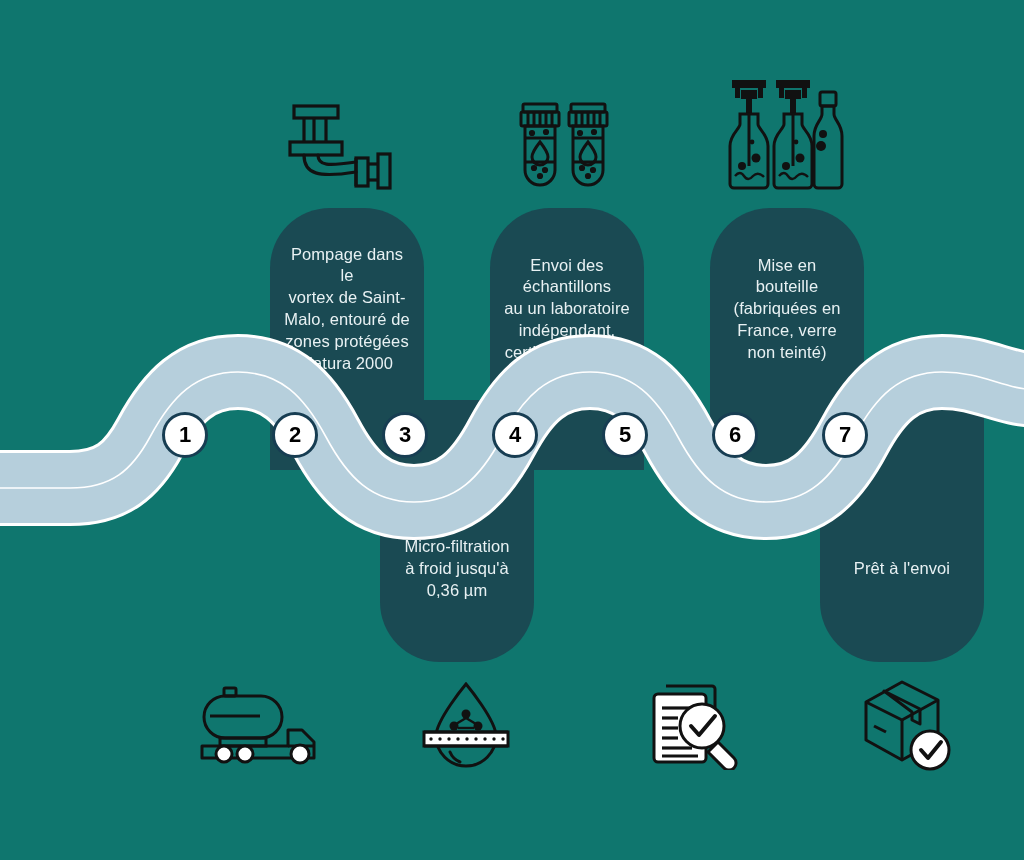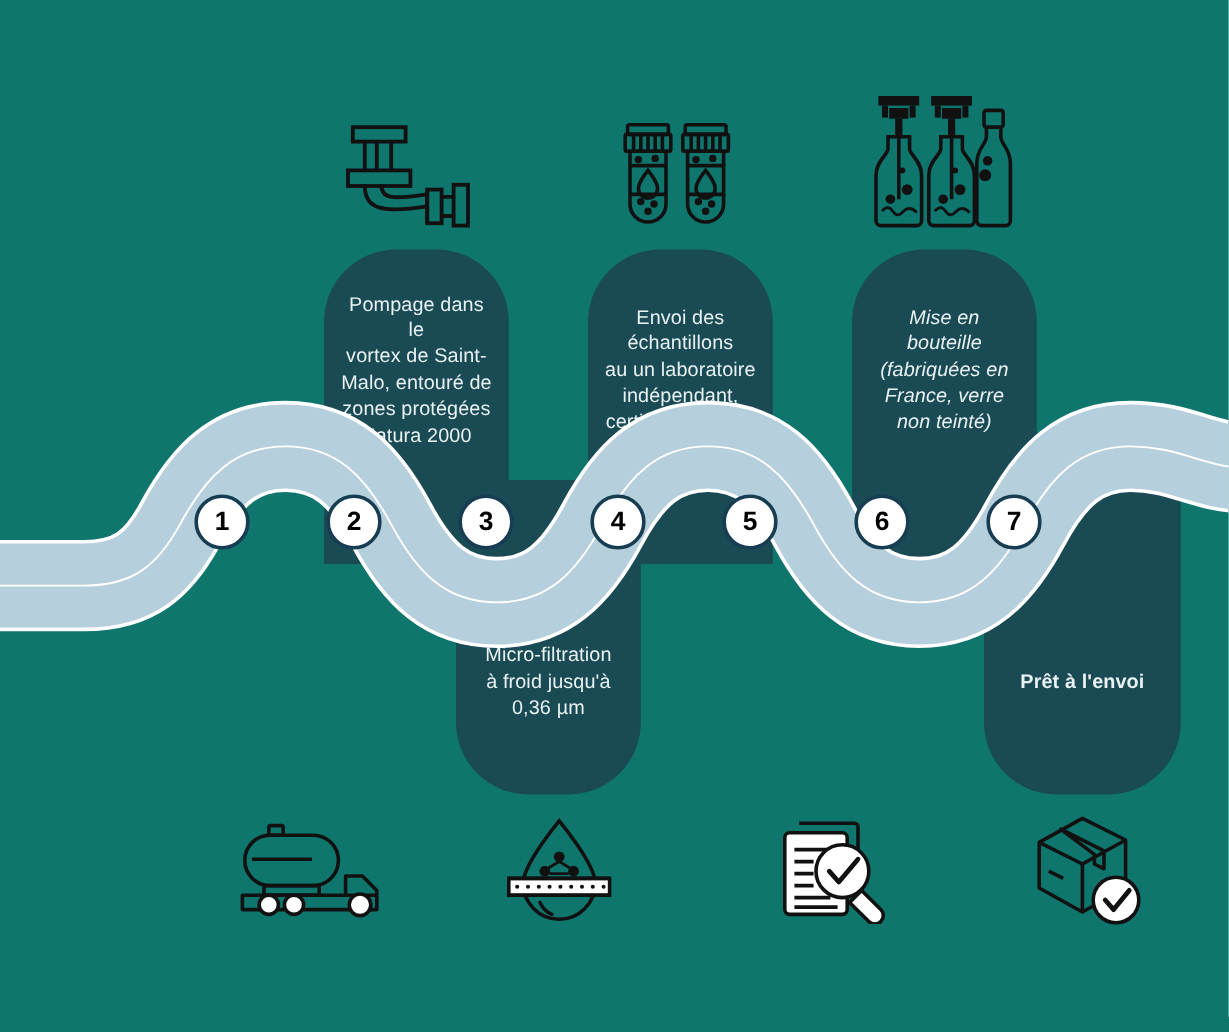--- a/index.html
+++ b/index.html
@@ -92,37 +92,37 @@
   </div>
 
   <div class="card top" style="left:490px; top:208px; width:154px; height:262px;">
     <div class="card-text" style="transform:translateY(-30px)">Envoi des
 échantillons
 au un laboratoire
 indépendant,
 certifié ISO 7359</div>
   </div>
 
-  <div class="card top" style="left:710px; top:208px; width:154px; height:262px;font-style:italic;">
+  <div class="card top" style="left:710px; top:208px; width:154px; height:262px;">
     <div class="card-text" style="transform:translateY(-30px)">Mise en
 bouteille
 (fabriquées en
 France, verre
 non teinté)</div>
   </div>
 
 
   <div class="card bottom" style="left:380px; top:400px; width:154px; height:262px;">
     <div class="card-text" style="transform:translateY(38px)">Micro-filtration
 à froid jusqu'à
 0,36 µm</div>
   </div>
 
 
-  <div class="card bottom" style="left:820px; top:400px; width:164px; height:262px;font-weight:bold;">
+  <div class="card bottom" style="left:820px; top:400px; width:164px; height:262px;">
     <div class="card-text" style="transform:translateY(38px)">Prêt à l'envoi</div>
   </div>
 
   <svg id="road" viewBox="0 0 1024 860">
     <defs>
       <path id="roadpath" d="M -40,488
                L 70,488
                C 112,488 132,470 150,437
                C 172,396 196,372 238,372
                C 280,372 304,396 326,437

